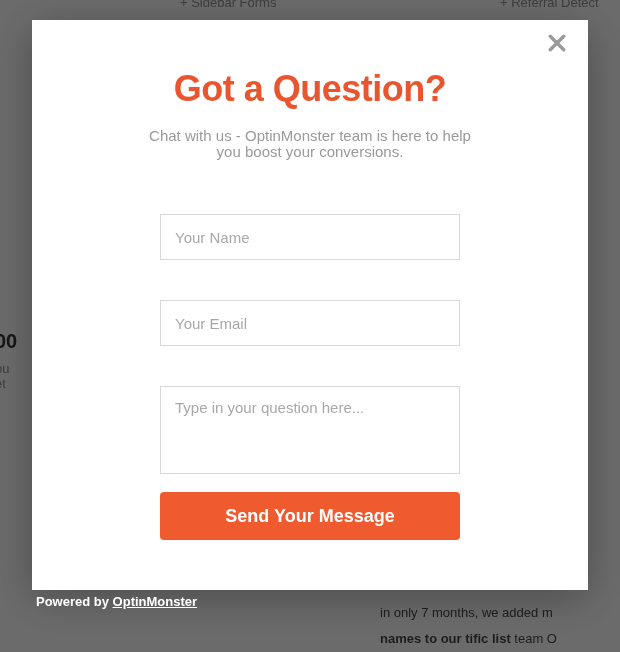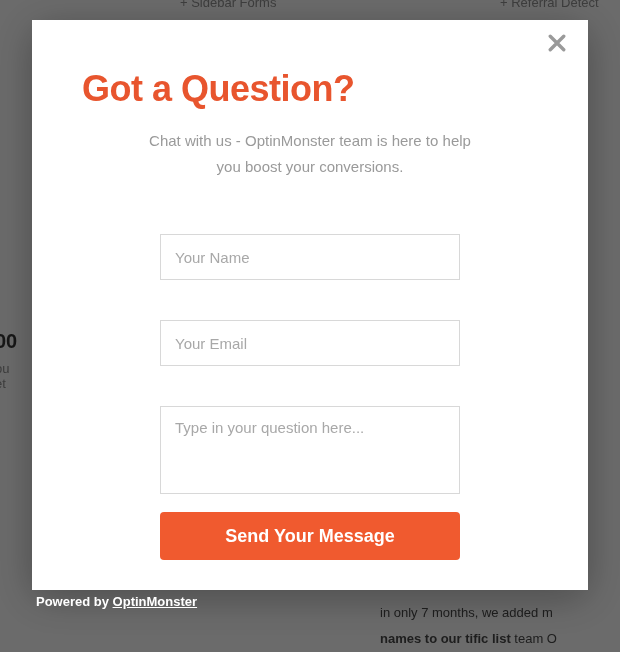--- a/index.html
+++ b/index.html
@@ -79,33 +79,33 @@
       width: 22px;
       height: 22px;
       cursor: pointer;
       color: #9a9a9a;
     }
     .close svg {
       width: 18px;
       height: 18px;
     }
     .title {
-      text-align: left;
+      text-align: center;
       font-size: 36px;
       font-weight: 600;
       color: #e8552e;
       margin-top: 8px;
       margin-bottom: 18px;
       letter-spacing: -0.5px;
     }
     .subtitle {
       text-align: center;
       color: #9a9a9a;
       font-size: 15px;
-      line-height: 26px;
+      line-height: 16px;
       max-width: 340px;
       margin: 0 auto 54px;
     }
     .form {
       max-width: 300px;
       margin: 8px auto;
     }
     .input {
       width: 100%;
       height: 46px;

